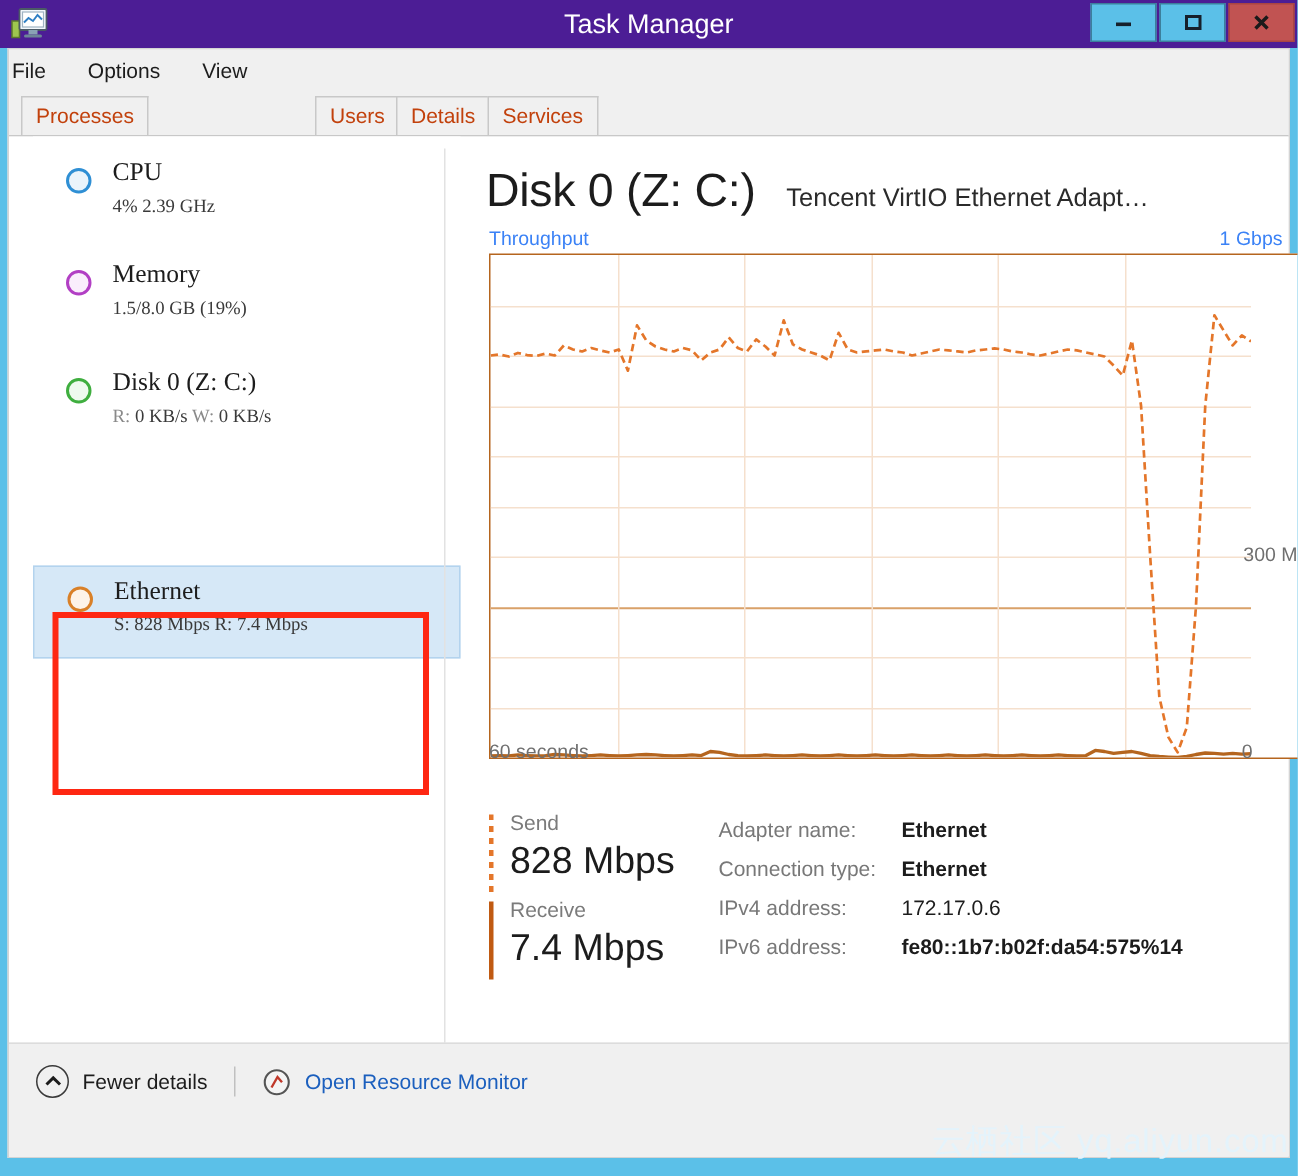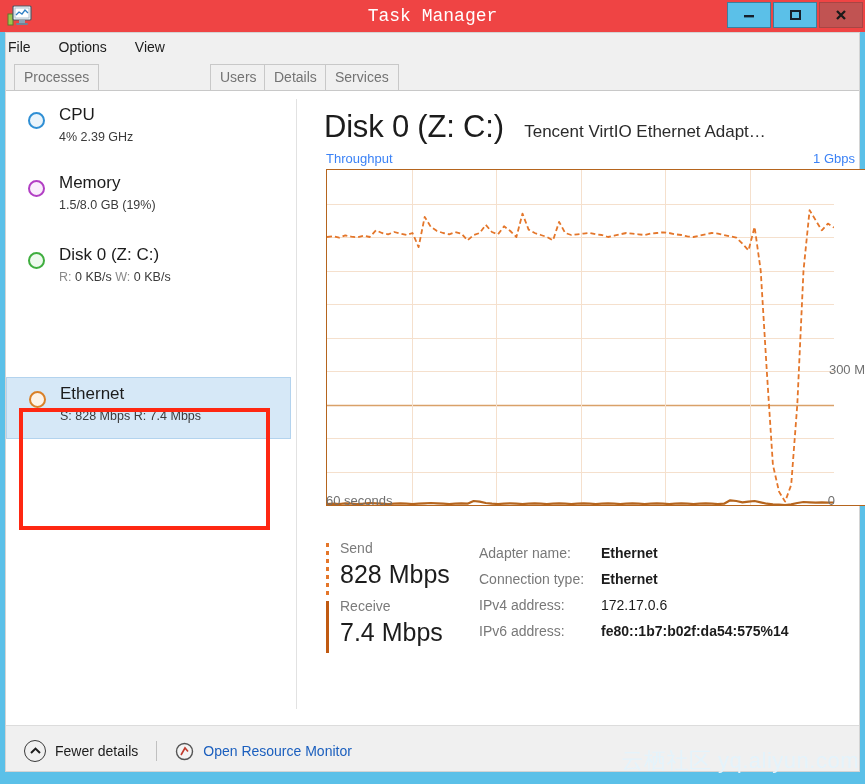--- a/index.html
+++ b/index.html
@@ -11,22 +11,21 @@
   }
   #app {
     position: relative;
     width: 865px; height: 784px;
     background: #5bc0e8;
   }
 
   
   .titlebar {
     position: absolute; left: 0; top: 0; width: 865px; height: 32px;
-    background: #ef4444;
-    font-family: Liberation Mono, monospace;
+    background: #4c1d95;
   }
   .app-icon {
     position: absolute; left: 7px; top: 4px; width: 26px; height: 24px;
   }
   .title-text {
     position: absolute; left: 0; top: 0; width: 865px; height: 32px;
     line-height: 32px; text-align: center;
     font-size: 18px; color: #fff;
   }
   .win-btns { position: absolute; right: 2px; top: 2px; display: flex; gap: 2px; }
@@ -59,43 +58,44 @@
     position: absolute; left: 0; top: 28px; width: 853px; height: 30px;
     border-bottom: 1px solid #c8c8c8;
     background: #f0f0f0;
   }
   .tab {
     position: absolute; bottom: 0; height: 26px;
     padding: 0 9px;
     background: #f0f0f0;
     border: 1px solid #c8c8c8;
     border-bottom: none;
-    font-size: 14px; color: #737373;
+    font-size: 14px; color: #c2410c;
     line-height: 25px;
     cursor: pointer;
   }
   .tab.active {
     background: #fff;
     height: 30px; line-height: 28px;
     border-color: #b4b4b4;
     z-index: 3;
     border-bottom: 1px solid #fff;
   }
 
   
   .content {
     position: absolute; left: 0; top: 58px;
     width: 853px; height: 680px;
     background: #fff;
   }
 
   
   .sidebar {
-    position: absolute; left: 0; top: 0; width: 285px; height: 622px;
+    position: absolute; left: 16px; top: 0; width: 285px; height: 622px;
     background: #fff;
+    font-family: Liberation Serif, serif;
   }
   .side-item {
     position: absolute; left: 0; width: 285px; height: 62px;
     cursor: pointer;
   }
   .side-item.selected { background: #d6e8f7; border: 1px solid #b3d3ee; }
   .side-dot {
     position: absolute; left: 22px; top: 13px;
     width: 17px; height: 17px; border-radius: 50%;
     border: 2px solid #333; background: #f4fbff;
@@ -180,21 +180,21 @@
   .stat-value { font-size: 25px; color: #1c1c1c; line-height: 34px; }
 
   .info-col { position: absolute; left: 153px; top: 2px; width: 380px; }
   .info-row { display: flex; margin-bottom: 2px; }
   .info-key { width: 122px; font-size: 14px; color: #787878; line-height: 24px; }
   .info-val { font-size: 14px; color: #1c1c1c; line-height: 24px; }
   .info-val.bold { font-weight: bold; }
 
   
   .footer {
-    position: absolute; left: 0; bottom: 0; width: 853px; height: 46px;
+    position: absolute; left: 0; bottom: 0; width: 853px; height: 76px;
     background: #f0f0f0; border-top: 1px solid #dcdcdc;
   }
   .foot-inner {
     position: absolute; left: 18px; top: 14px;
     display: flex; align-items: center; gap: 9px;
   }
   .chev-icon {
     width: 22px; height: 22px; border-radius: 50%;
     border: 1.6px solid #3a3a3a;
     display: flex; align-items: center; justify-content: center;

